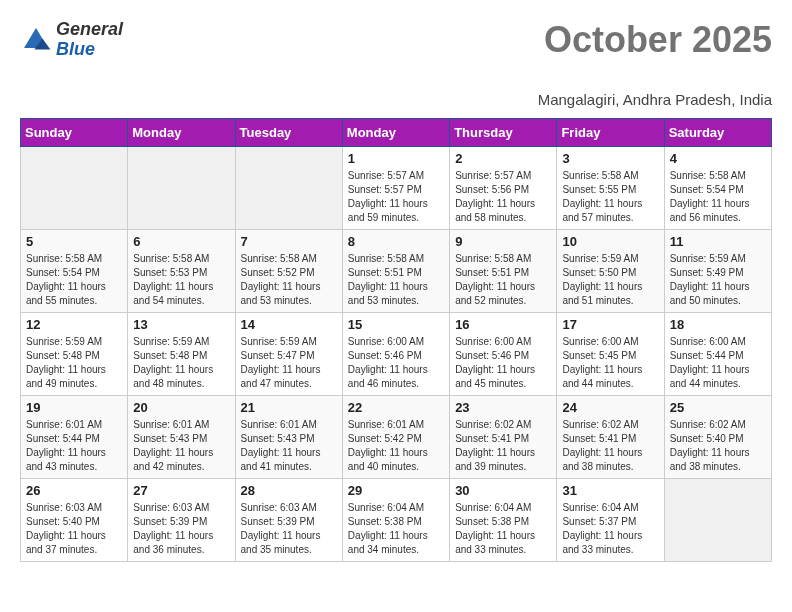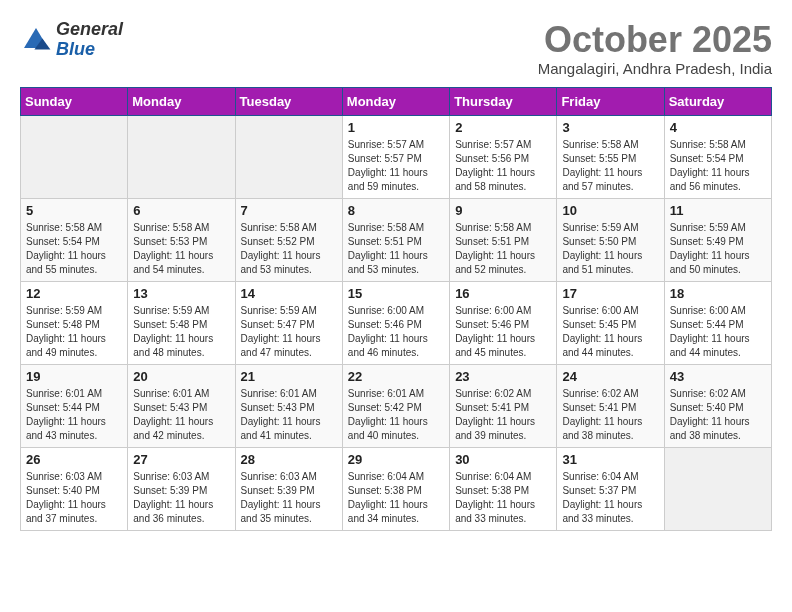--- a/index.html
+++ b/index.html
@@ -38,20 +38,21 @@
     }
     .month-title {
       font-size: 36px;
       font-weight: bold;
       color: #737373;
       line-height: 1.1;
     }
     .location {
       font-size: 15px;
       color: #444;
+      margin-top: 31px;
     }
     table {
       width: 100%;
       border-collapse: collapse;
       font-size: 11px;
     }
     thead tr th {
       background-color: #a21caf;
       color: #fff;
       padding: 6px 4px;
@@ -268,21 +269,21 @@
 Sunset: 5:41 PM
 Daylight: 11 hours and 39 minutes.</div>
         </td>
         <td>
           <div class="day-number">24</div>
           <div class="day-info" style="white-space: pre-line;">Sunrise: 6:02 AM
 Sunset: 5:41 PM
 Daylight: 11 hours and 38 minutes.</div>
         </td>
         <td>
-          <div class="day-number">43</div>
+          <div class="day-number">25</div>
           <div class="day-info" style="white-space: pre-line;">Sunrise: 6:02 AM
 Sunset: 5:40 PM
 Daylight: 11 hours and 38 minutes.</div>
         </td>
       </tr>
       <tr>
         <td>
           <div class="day-number">26</div>
           <div class="day-info" style="white-space: pre-line;">Sunrise: 6:03 AM
 Sunset: 5:40 PM

